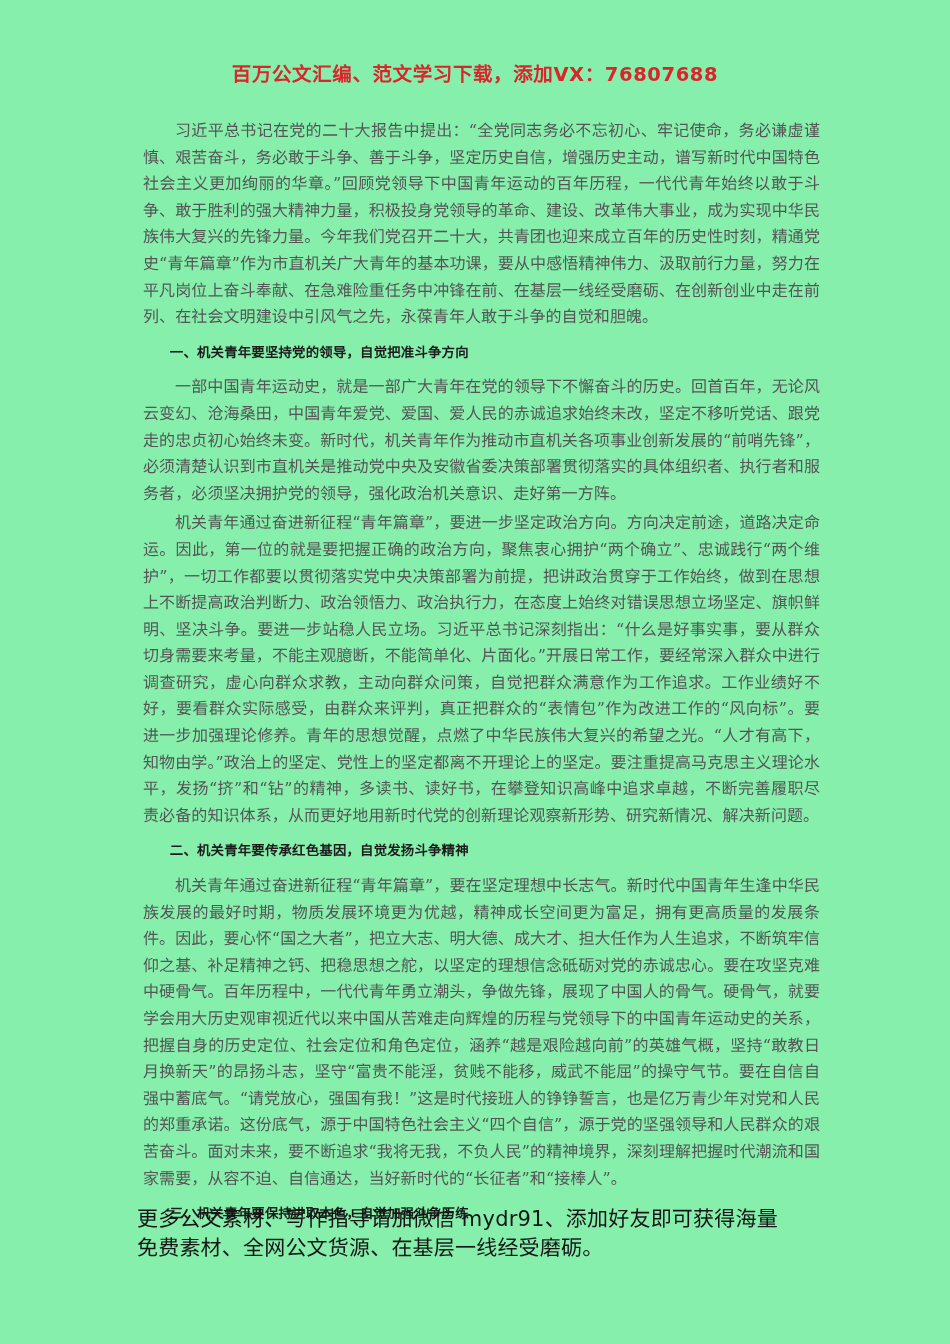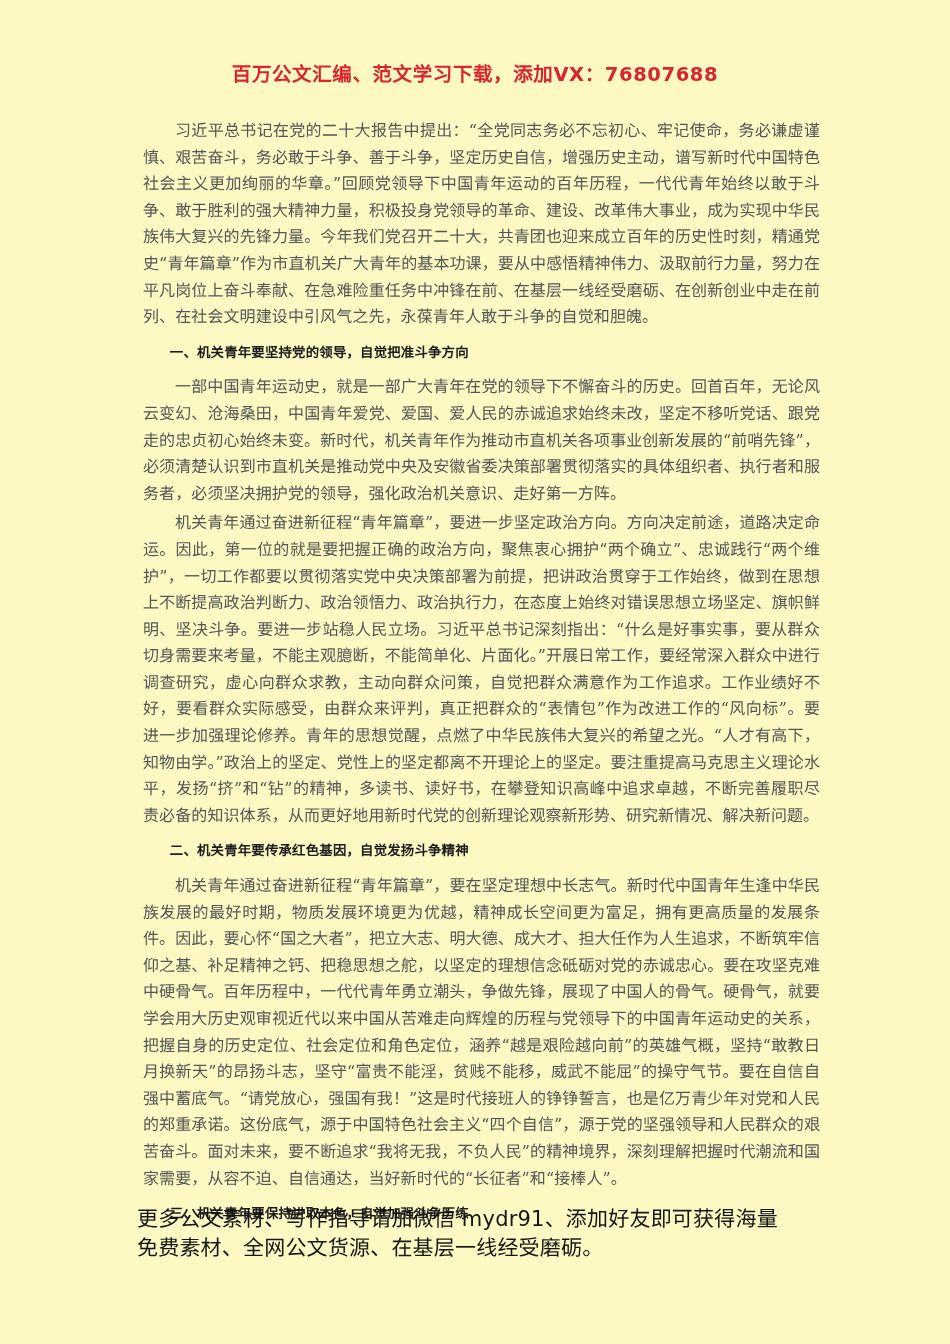--- a/index.html
+++ b/index.html
@@ -13,21 +13,21 @@
     height: 1344px;
     position: relative;
     overflow: hidden;
     font-family: "DejaVu Serif", "Liberation Serif", serif;
     -webkit-font-smoothing: antialiased;
   }
 
   .page {
     position: absolute;
     inset: 0;
-    background: #fef9c3;
+    background: #86efac;
   }
 
   
   .promo-header {
     position: absolute;
     top: 58px;
     left: 0;
     width: 950px;
     text-align: center;
   }

